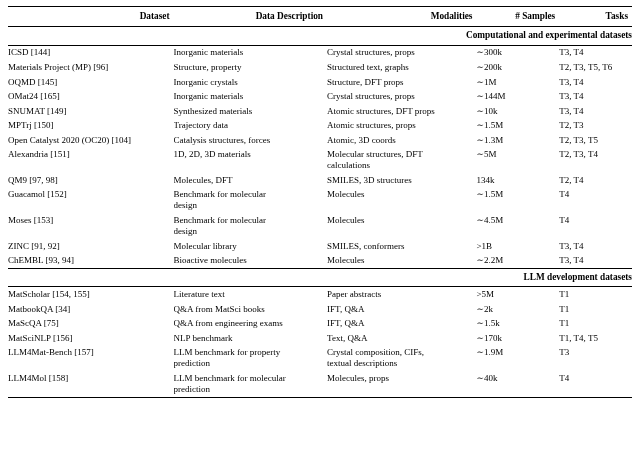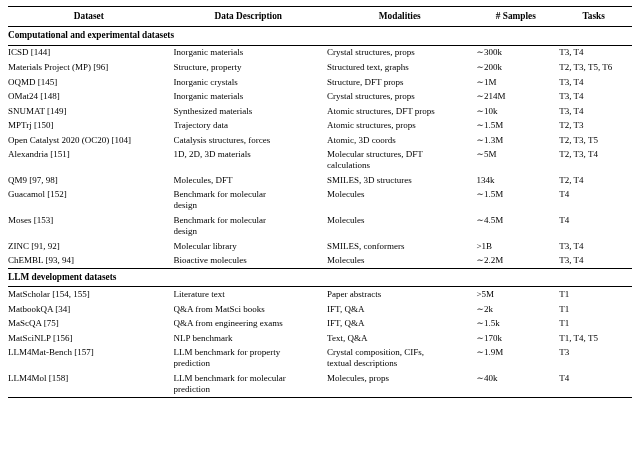--- a/index.html
+++ b/index.html
@@ -26,29 +26,29 @@
     border-top: 1.5px solid #000;
     border-bottom: 1.5px solid #000;
   }
   col.c-dataset     { width: 164px; }
   col.c-description { width: 152px; }
   col.c-modalities  { width: 148px; }
   col.c-samples     { width: 82px; }
   col.c-tasks       { width: 72px; }
 
   thead th {
-    text-align: center;
+    text-align: right;
     font-weight: bold;
     font-size: 9.3px;
     padding: 4px 4px 4px 0;
     border-bottom: 0.8px solid #000;
     vertical-align: top;
   }
   tr.section-title td {
-    text-align: left;
+    text-align: right;
     font-weight: bold;
     font-size: 9.3px;
     padding: 3px 0;
     border-top: 0.8px solid #000;
     border-bottom: 0.8px solid #000;
   }
   tbody td {
     vertical-align: top;
     padding: 1.8px 4px 1.8px 0;
     white-space: pre-line;
@@ -96,24 +96,24 @@
           <td class="cell-tasks">T2, T3, T5, T6</td>
         </tr>
         <tr>
           <td class="cell-dataset">OQMD [145]</td>
           <td class="cell-description">Inorganic crystals</td>
           <td class="cell-modalities">Structure, DFT props</td>
           <td class="cell-samples">∼1M</td>
           <td class="cell-tasks">T3, T4</td>
         </tr>
         <tr>
-          <td class="cell-dataset">OMat24 [148]</td>
+          <td class="cell-dataset">OMat24 [165]</td>
           <td class="cell-description">Inorganic materials</td>
           <td class="cell-modalities">Crystal structures, props</td>
-          <td class="cell-samples">∼214M</td>
+          <td class="cell-samples">∼144M</td>
           <td class="cell-tasks">T3, T4</td>
         </tr>
         <tr>
           <td class="cell-dataset">SNUMAT [149]</td>
           <td class="cell-description">Synthesized materials</td>
           <td class="cell-modalities">Atomic structures, DFT props</td>
           <td class="cell-samples">∼10k</td>
           <td class="cell-tasks">T3, T4</td>
         </tr>
         <tr>

